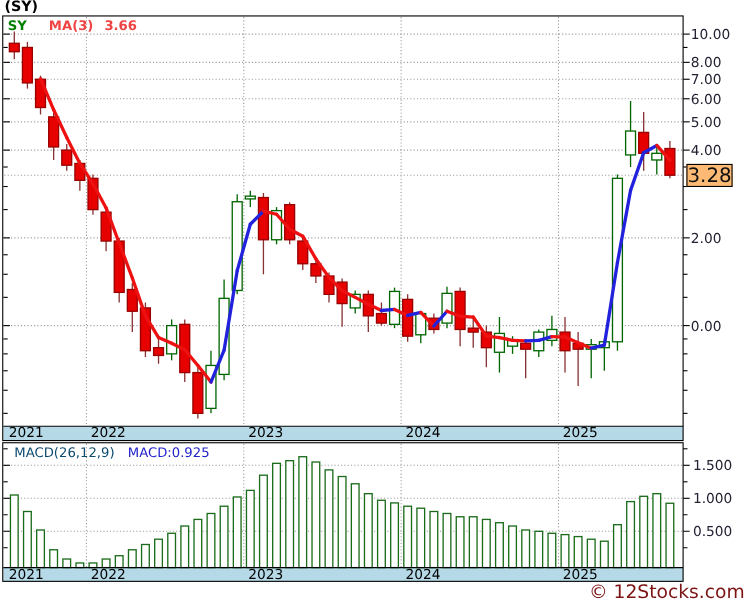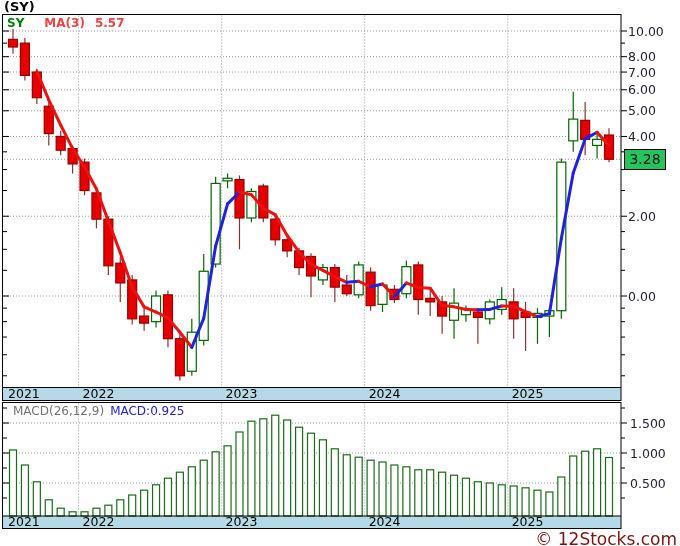--- a/index.html
+++ b/index.html
@@ -11,27 +11,27 @@
   .chart-title{
     position:absolute;left:4px;top:-1px;font-size:13px;font-weight:bold;color:#000;
   }
   .price-legend{
     position:absolute;left:7px;top:16px;font-size:12px;white-space:nowrap;
   }
   .price-legend .sym{color:#008000;font-weight:bold;margin-right:20px;}
   .price-legend .ma{color:#ef4444;font-weight:bold;margin-right:10px;}
   .price-badge{
     position:absolute;left:624px;top:149px;width:40px;height:19px;
-    background:#22c55e;border:1px solid #000;color:#111;
-    font-size:14px;line-height:19px;text-align:center;
+    background:#fdba74;border:1px solid #000;color:#111;
+    font-size:18px;line-height:19px;text-align:center;
   }
   .macd-legend{
     position:absolute;left:13px;top:404px;font-size:12px;white-space:nowrap;
   }
-  .macd-legend .params{color:#737373;margin-right:6px;}
+  .macd-legend .params{color:#0c4a6e;margin-right:12px;}
   .macd-legend .val{color:#2222cc;}
   .copyright{
     position:absolute;right:3px;top:529px;font-size:17px;color:#7c1414;
   }
   svg{position:absolute;left:0;top:0;}
 </style>
 </head>
 <body>
 
 <div class="root">
@@ -337,21 +337,21 @@
       <line x1="3" y1="438" x2="7" y2="438" stroke="#000000" stroke-width="1"></line>
       <line x1="621" y1="468" x2="625" y2="468" stroke="#000000" stroke-width="1"></line>
       <line x1="3" y1="468" x2="7" y2="468" stroke="#000000" stroke-width="1"></line>
       <line x1="621" y1="498" x2="625" y2="498" stroke="#000000" stroke-width="1"></line>
       <line x1="3" y1="498" x2="7" y2="498" stroke="#000000" stroke-width="1"></line>
     </svg>
 
   <div class="chart-title">(SY)</div>
 
   <div class="price-legend">
-    <span class="sym">SY</span><span class="ma">MA(3)</span><span class="ma">5.57</span>
+    <span class="sym">SY</span><span class="ma">MA(3)</span><span class="ma">3.66</span>
   </div>
 
   <div class="price-badge">3.28</div>
 
   <div class="macd-legend">
     <span class="params">MACD(26,12,9)</span><span class="val">MACD:0.925</span>
   </div>
 
   <div class="copyright">© 12Stocks.com</div>
 </div>

